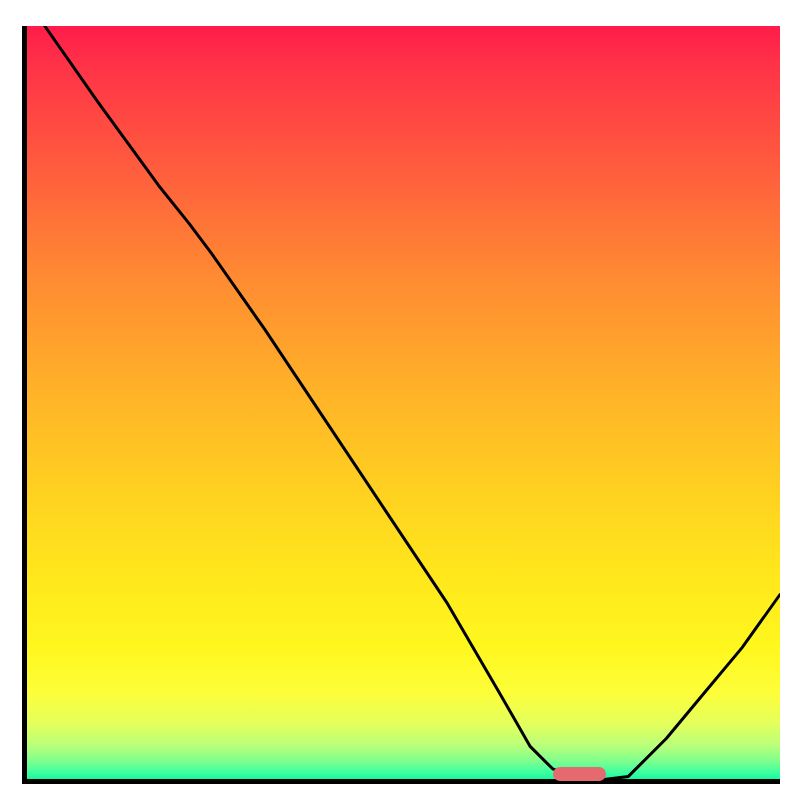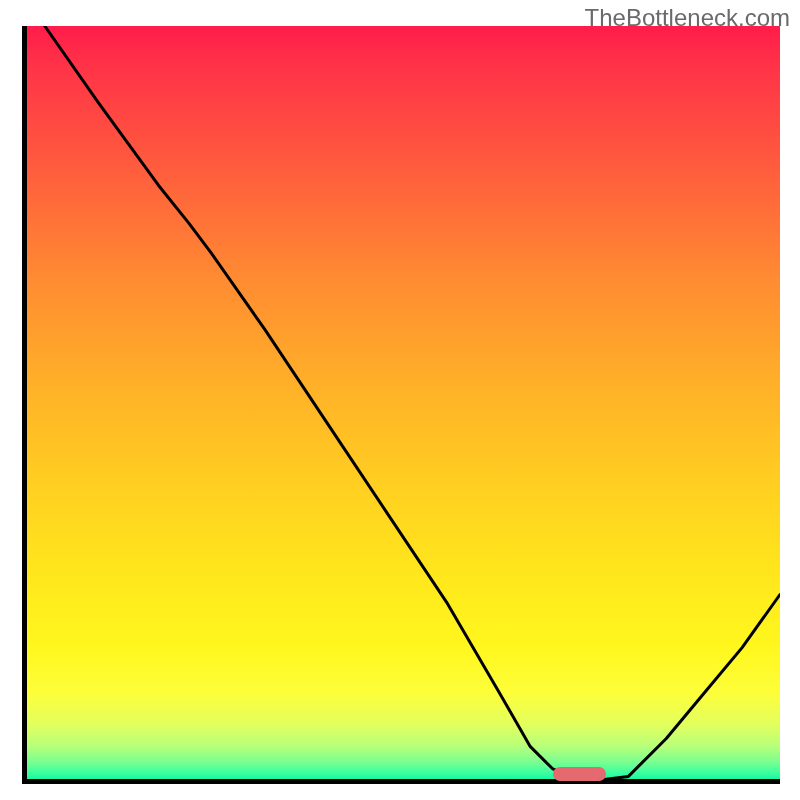--- a/index.html
+++ b/index.html
@@ -91,21 +91,20 @@
     border-radius: 7px;
     bottom: 3px;
     left: 509px;
     z-index: 5;
   }
 </style>
 </head>
 <body>
 <div class="container">
 
-  <div class="watermark">TheBottleneck.com</div>
 
   <div class="plot-frame">
     <div class="plot-area">
       <div class="gradient"></div>
 
       <svg class="curve" viewBox="0 0 758 758" preserveAspectRatio="none">
         <path id="curvePath" d="M 22.74 0 L 75.8 75.8 L 136.4 159.2 L 166.8 197.1 L 189.5 227.4 L 242.6 303.2 L 303.2 394.2 L 363.8 485.1 L 424.5 576.1 L 477.5 667.0 L 507.9 720.1 L 530.6 742.8 L 553.3 750.4 L 576.1 754.2 L 606.4 750.4 L 644.3 712.5 L 682.2 667.0 L 720.1 621.6 L 758.0 568.5" fill="none" stroke="#000" stroke-width="3" stroke-linejoin="round" stroke-linecap="round"></path>
       </svg>
 
       <div class="marker" style="left: 530.6px; width: 53.06px;"></div>

